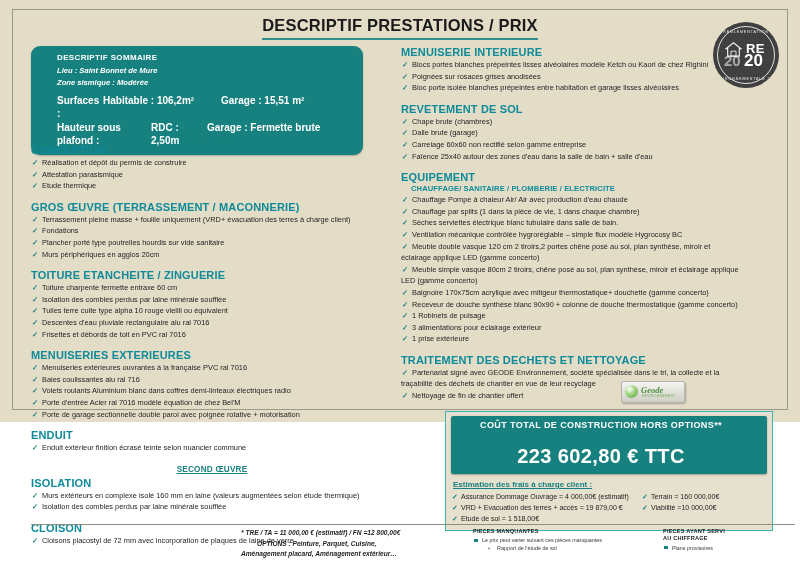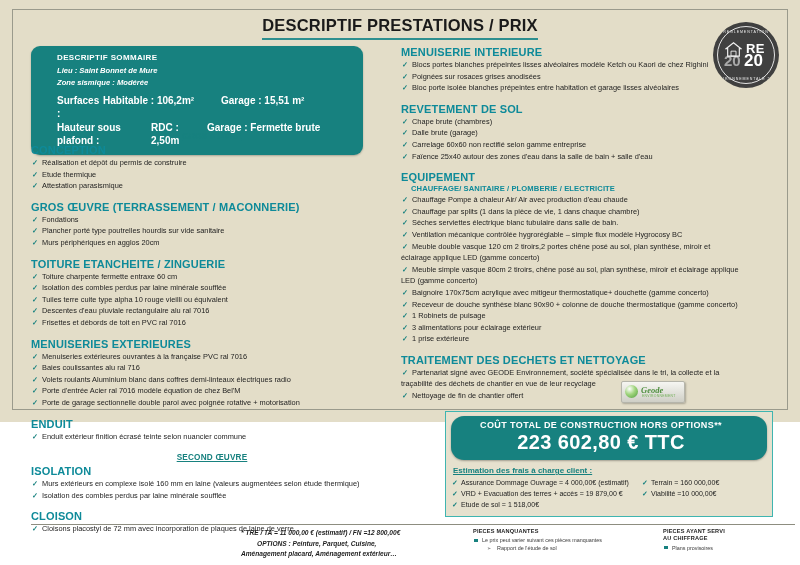--- a/index.html
+++ b/index.html
@@ -222,36 +222,36 @@
     left: 432px;
     top: 401px;
     width: 328px;
     border: 1px solid #3fb5b0;
     background: #e6e1ce;
     box-sizing: border-box;
     padding: 4px 5px 6px 5px;
   }
   .price-banner {
     background: #17817f;
-    border-radius: 13px;
+    border-radius: 2px;
     color: #ffffff;
     text-align: center;
     padding: 4px 20px 6px 4px;
     box-shadow: 0 1px 2px rgba(0,0,0,.3);
   }
   .price-banner .pb-label {
     font-size: 9px;
     font-weight: bold;
     letter-spacing: .4px;
   }
   .price-banner .pb-amount {
     font-size: 20px;
     font-weight: bold;
     letter-spacing: .4px;
-    margin-top: 1px;
+    margin-top: 15px;
   }
   .fees-title {
     font-size: 8px;
     font-weight: bold;
     color: #17817f;
     text-decoration: underline;
     margin: 6px 0 2px 2px;
   }
   .fees-grid {
     display: flex;
@@ -414,25 +414,26 @@
         <span class="sb-c5">Garage : Fermette brute</span>
       </div>
     </div>
 
     <div class="col-left">
       <div class="section-banner">GROS ŒUVRE</div>
       <div>
           <h3 class="sec-head first">CONCEPTION</h3>
           <ul class="items">
             <li>Réalisation et dépôt du permis de construire</li>
+            <li>Attestation parasismique</li>
             <li>Etude thermique</li>
-            <li>Attestation parasismique</li>
           </ul>
           <h3 class="sec-head">GROS ŒUVRE (TERRASSEMENT / MACONNERIE)</h3>
           <ul class="items">
+            <li>Terrassement pleine masse + fouille uniquement (VRD+ évacuation des terres à charge client)</li>
             <li>Fondations</li>
             <li>Plancher porté type poutrelles hourdis sur vide sanitaire</li>
             <li>Murs périphériques en agglos 20cm</li>
           </ul>
           <h3 class="sec-head">TOITURE ETANCHEITE / ZINGUERIE</h3>
           <ul class="items">
             <li>Toiture charpente fermette entraxe 60 cm</li>
             <li>Isolation des combles perdus par laine minérale soufflée</li>
             <li>Tuiles terre cuite type alpha 10 rouge vieilli ou équivalent</li>
             <li>Descentes d'eau pluviale rectangulaire alu ral 7016</li>

